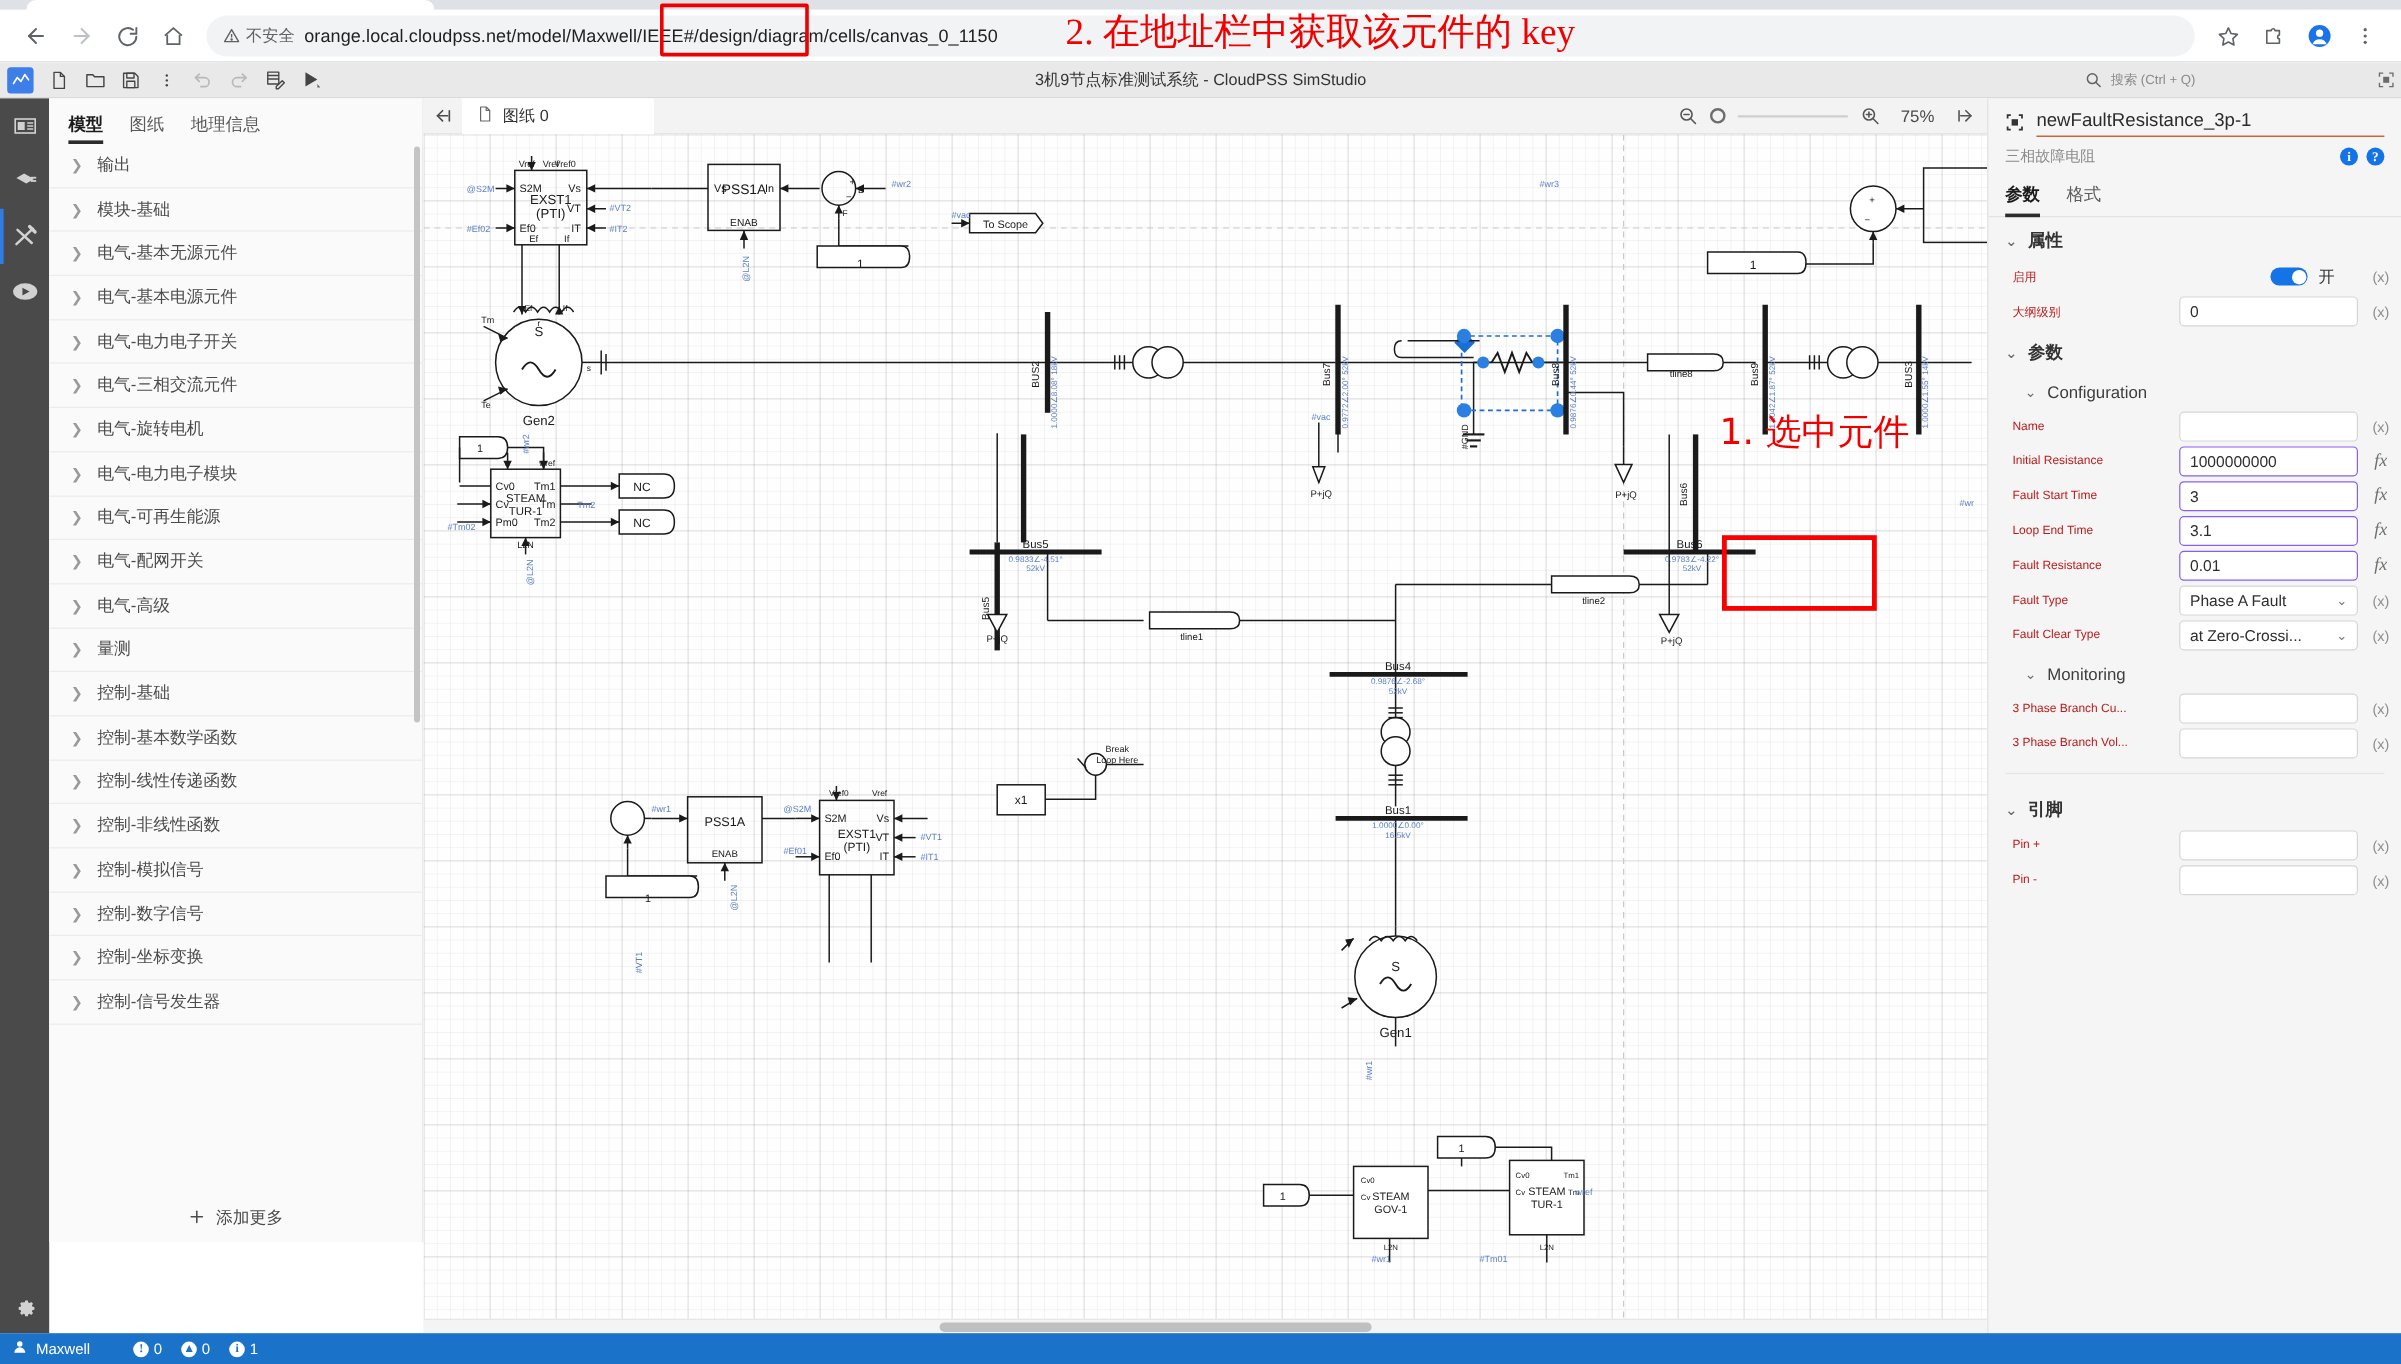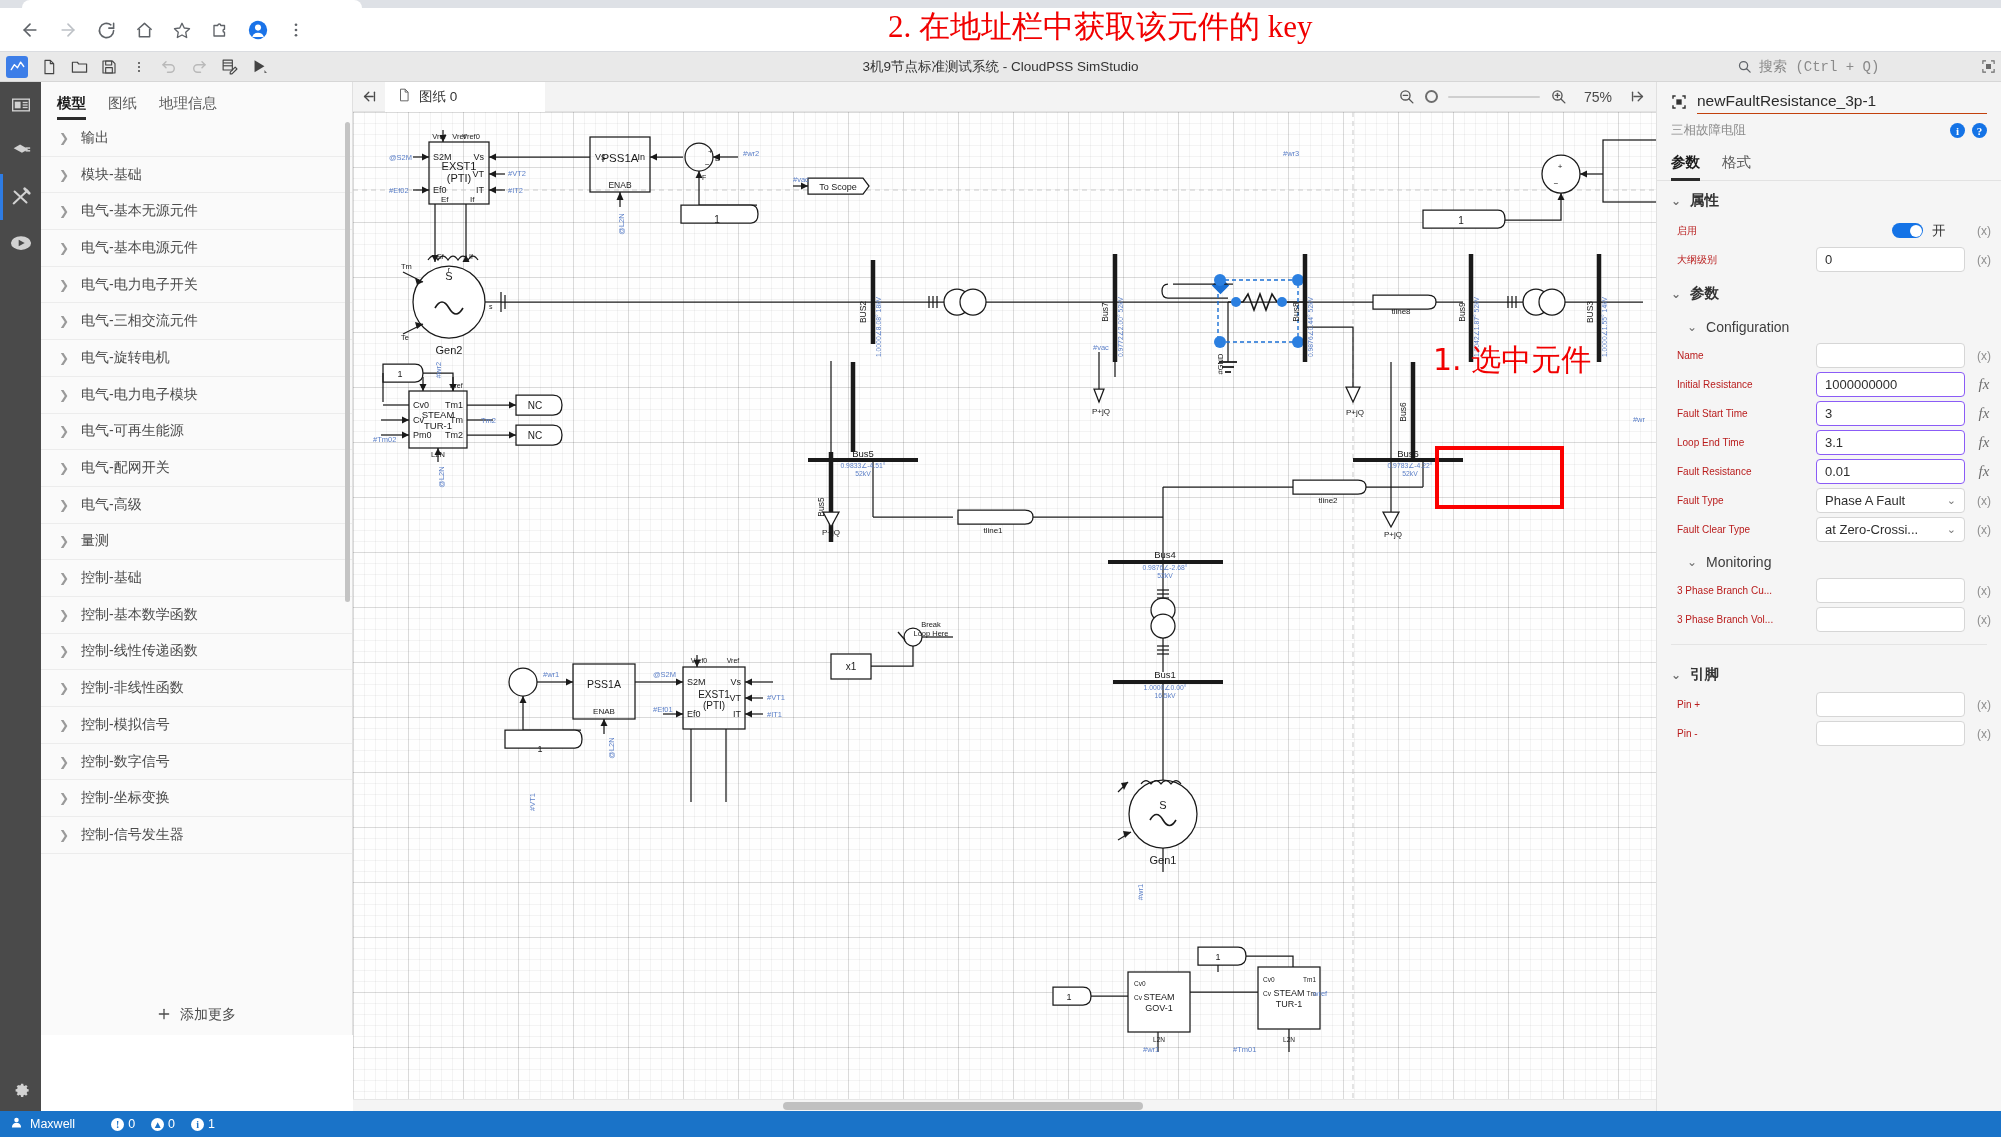--- a/index.html
+++ b/index.html
@@ -76,21 +76,21 @@
     color: #444; flex: none;
   }
   .tb-ico.dim { color: #b9b9b9; }
   .tb-sep { width: 6px; flex:none; }
   .app-title {
     position: absolute; left: 0; right: 0; text-align: center;
     font-size: 13.5px; color: #333; pointer-events: none;
   }
   .app-search {
     margin-left: auto; margin-right: 8px; display: flex; align-items: center; gap: 7px;
-    color: #5f6368; font-size: 14px; width: 230px; font-family: Liberation Mono, monospace;
+    color: #5f6368; font-size: 11px; width: 230px;
   }
   .app-search .ph { color: #8a8a8a; }
   .hdr-right-ico { width: 26px; height: 24px; display:flex; align-items:center; justify-content:center; color:#6b6b6b; }
 
   
   .rail {
     position: absolute; left: 0; top: 82px; width: 41px; height: 1029px;
     background: #4a4a4a;
   }
   .rail-item {
@@ -292,20 +292,33 @@
           <polyline points="21 3 21 9 15 9" fill="none"></polyline>
         </svg>
     </div>
     <div class="nav-btn">
       <svg width="19" height="19" viewBox="0 0 24 24" fill="none" stroke="currentColor" stroke-width="1.9" stroke-linejoin="round">
           <path d="M3 11l9-8 9 8"></path>
           <path d="M5.5 10v10h13V10"></path>
         </svg>
     </div>
 
+    <div class="omnibox">
+      <span class="sec-warn">
+        <svg width="14" height="14" viewBox="0 0 24 24" fill="none" stroke="currentColor" stroke-width="2" stroke-linejoin="round">
+            <path d="M12 3 L22 20 H2 Z"></path>
+            <line x1="12" y1="9" x2="12" y2="14"></line>
+            <circle cx="12" cy="17" r="0.8" fill="currentColor"></circle>
+          </svg>
+        <span>不安全</span>
+      </span>
+      <span class="omni-url"><span class="grey">orange.local.cloudpss.net/model/Maxwell/IEEE#/design/diagram/cells/</span><span>canvas_0_1150</span></span>
+      <div class="url-highlight-box"></div>
+      <div class="omni-right"></div>
+    </div>
 
     <div class="nav-btn">
       <svg width="18" height="18" viewBox="0 0 24 24" fill="none" stroke="currentColor" stroke-width="1.8" stroke-linejoin="round">
           <polygon points="12 3 15 9.3 22 10.2 17 15 18.2 22 12 18.7 5.8 22 7 15 2 10.2 9 9.3"></polygon>
         </svg>
     </div>
     <div class="nav-btn">
       <svg width="18" height="18" viewBox="0 0 24 24" fill="none" stroke="currentColor" stroke-width="1.8" stroke-linejoin="round">
           <path d="M4 6h5a2 2 0 1 1 4 0h5v5a2 2 0 1 0 0 4v5H4z"></path>
         </svg>

